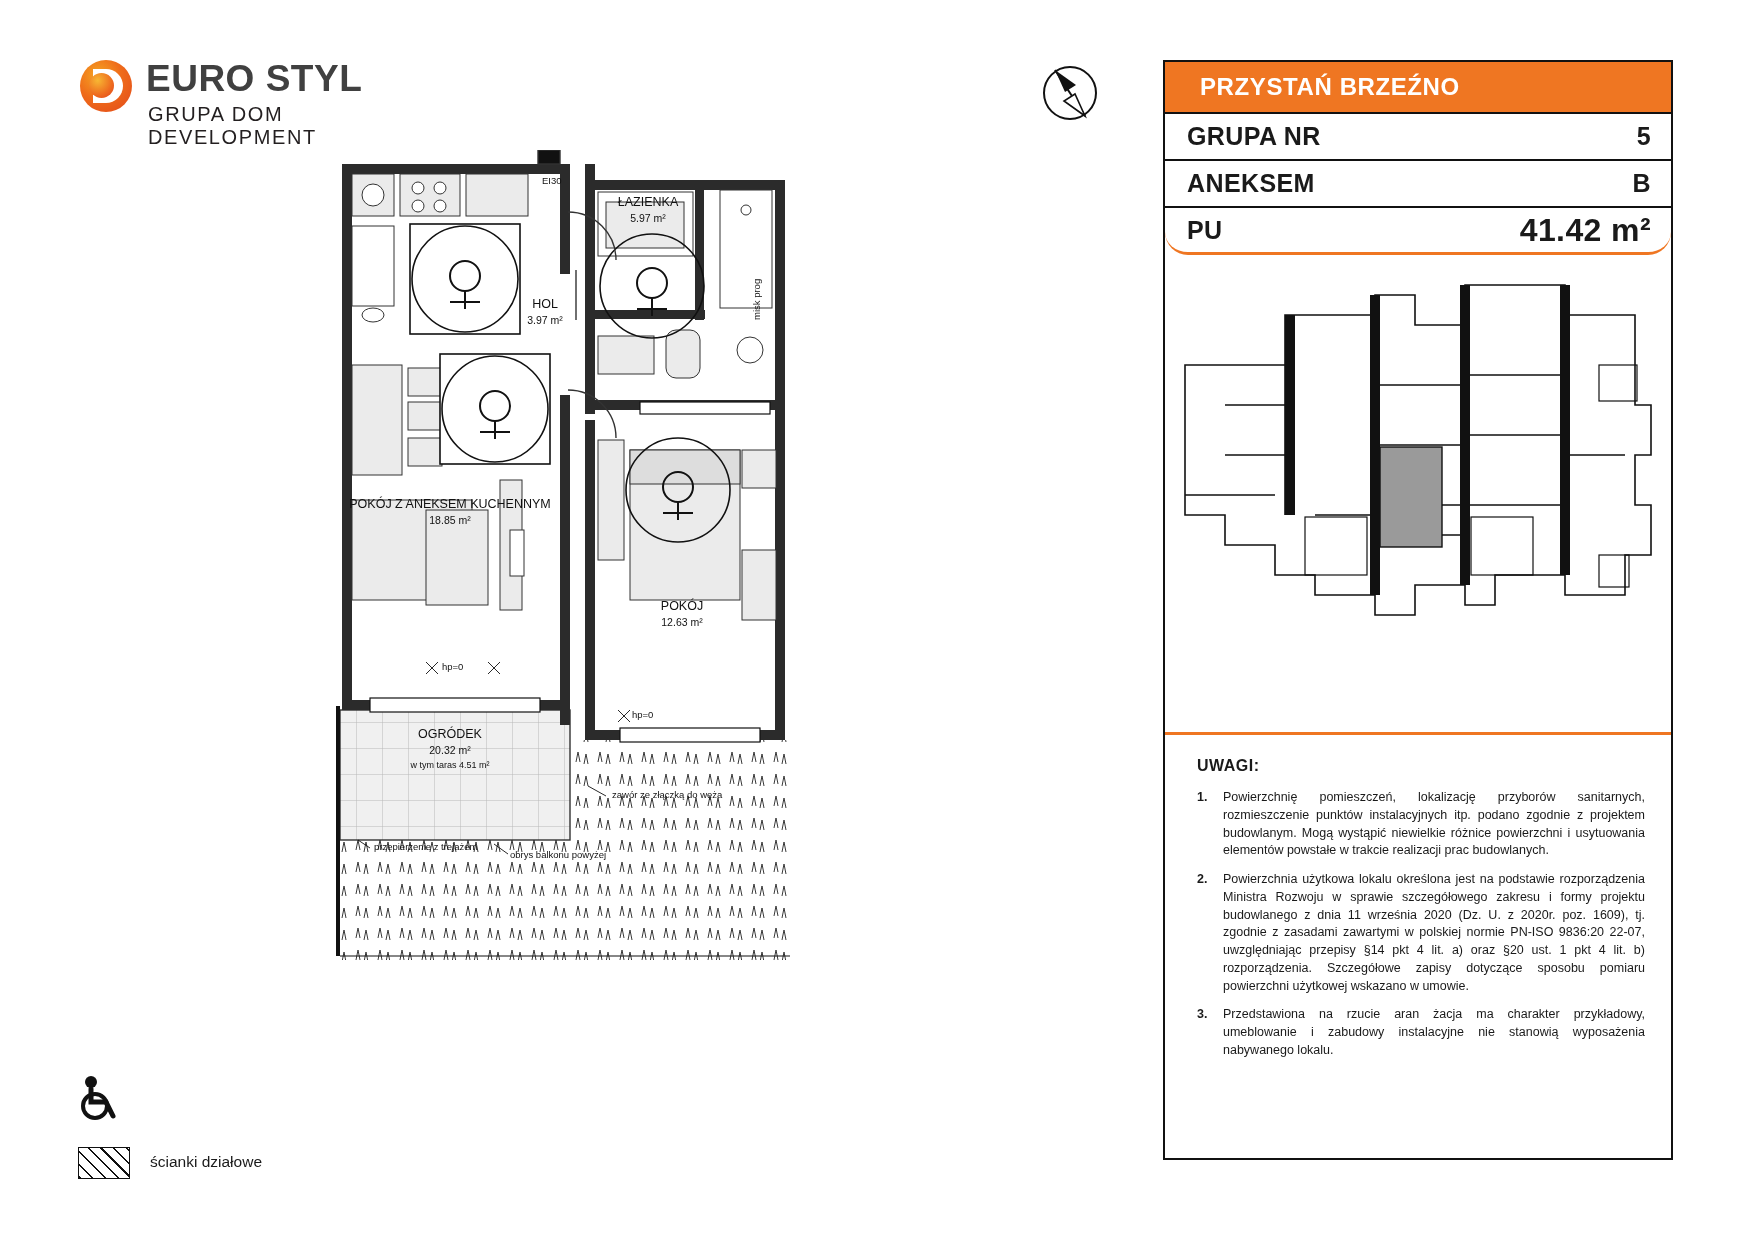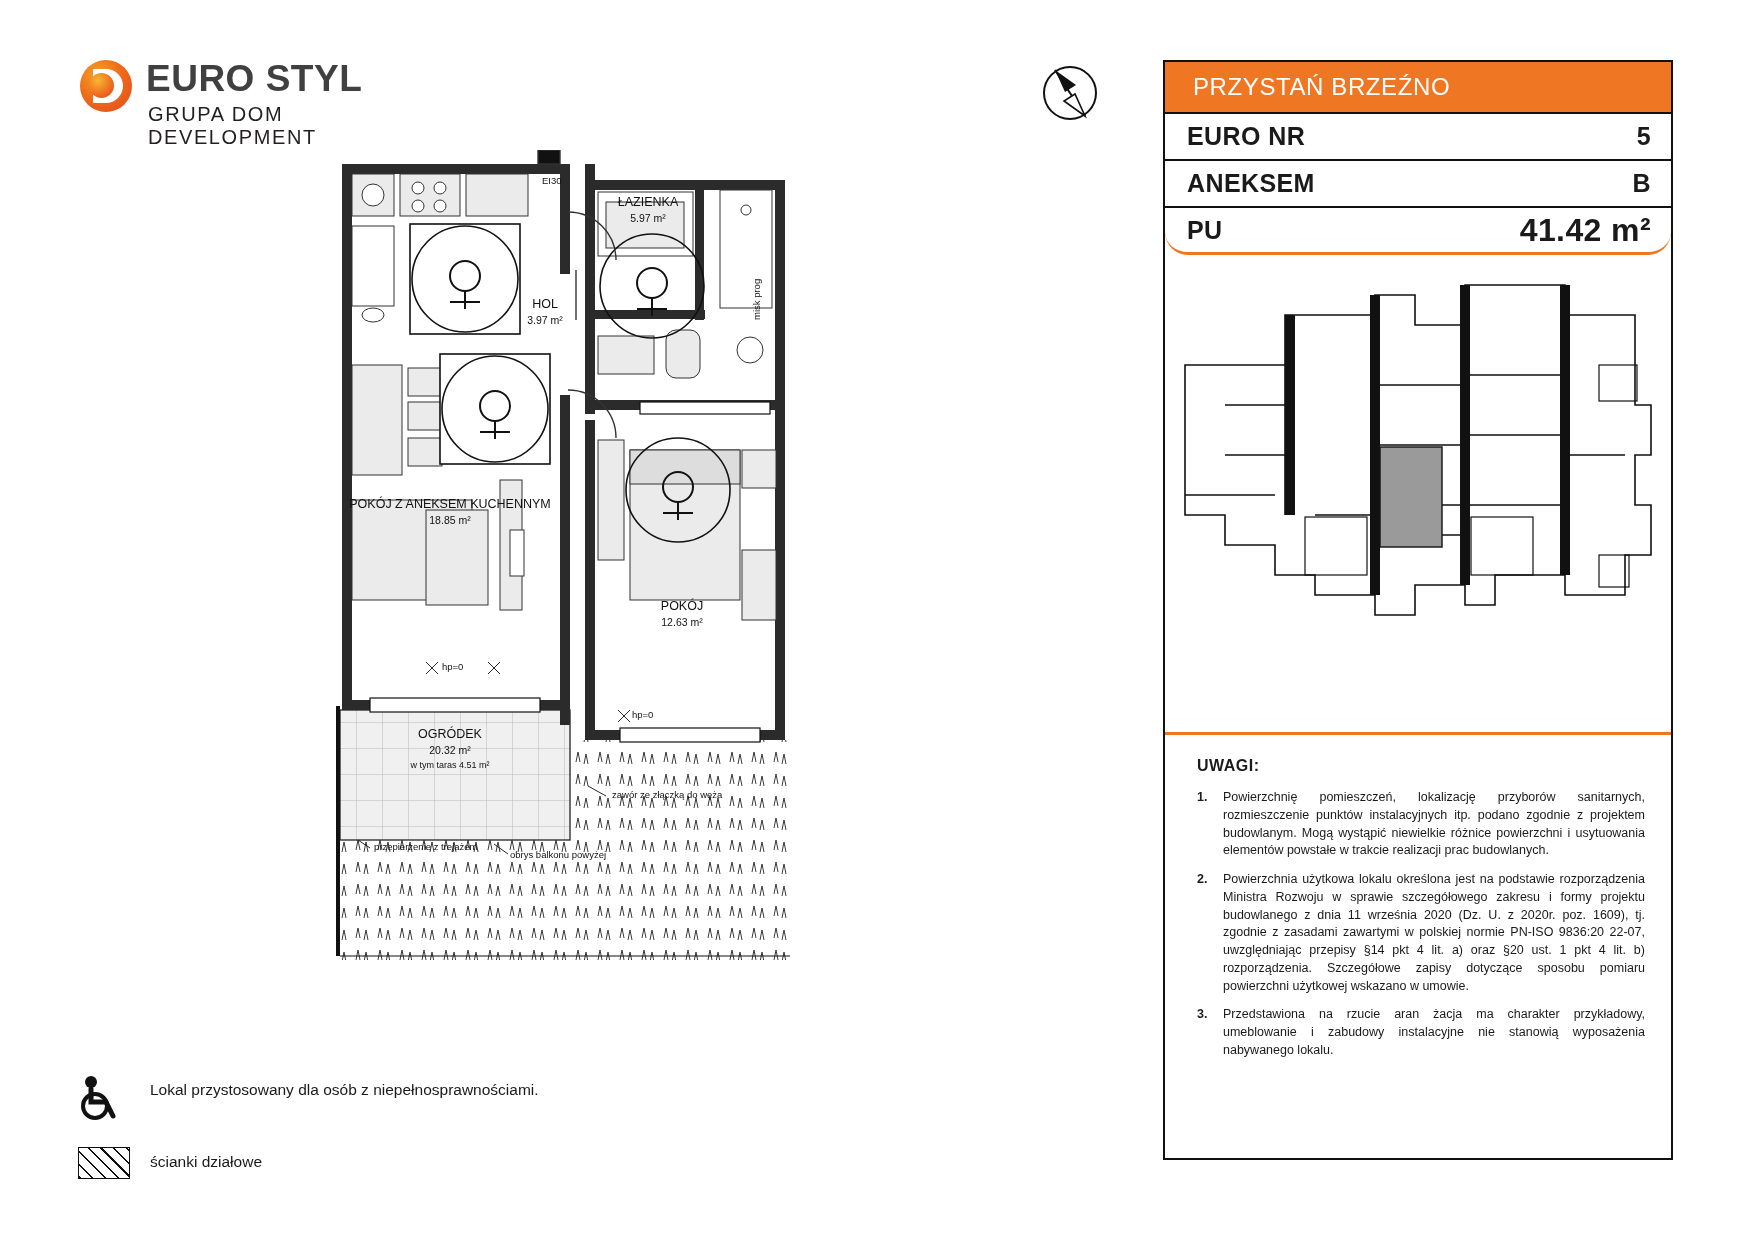--- a/index.html
+++ b/index.html
@@ -41,22 +41,22 @@
   
   #north { position:absolute; left:1035px; top:58px; width:70px; height:70px; }
 
   
   #panel {
     position:absolute; left:1163px; top:60px; width:510px; height:1100px;
     border:2px solid #111; background:#fff;
   }
   #panel .titlebar {
     height:52px; background:#ef7622; color:#fff;
-    display:flex; align-items:center; padding-left:28px;
-    font-size:24px; font-weight:normal; letter-spacing:0.6px;
+    display:flex; align-items:center; padding-left:35px;
+    font-size:24px; font-weight:bold; letter-spacing:0.6px;
     border-bottom:2px solid #111;
   }
   #panel .row {
     height:47px; display:flex; align-items:center; justify-content:space-between;
     padding:0 20px 0 22px; border-bottom:2px solid #111;
     font-size:25px; font-weight:bold; letter-spacing:0.4px;
   }
   #panel .row .val { font-weight:bold; }
   #panel .row.pu { border-bottom:3px solid #ef7622;border-radius:23px; }
   #panel .row.pu .val { font-size:32px; }
@@ -256,21 +256,21 @@
         <path d="M288 560 l12 12 M300 560 l-12 12"></path>
       </g>
     </g>
   </svg>
 </div>
 
 <div id="panel">
   <div class="titlebar">PRZYSTAŃ BRZEŹNO</div>
 
   <div class="row">
-    <span>EURO NR</span>
+    <span>GRUPA NR</span>
     <span class="val">5</span>
   </div>
   <div class="row">
     <span>ANEKSEM</span>
     <span class="val">B</span>
   </div>
   <div class="row pu">
     <span>PU</span>
     <span class="val">41.42 m²</span>
   </div>
@@ -323,21 +323,20 @@
 <div id="legend">
   <div class="lrow">
     <div class="ico">
       <svg width="44" height="46" viewBox="0 0 44 46">
         <circle cx="13" cy="7" r="6" fill="#111"></circle>
         <path d="M13 14 v13 h15 l7 14" stroke="#111" stroke-width="5" fill="none" stroke-linecap="round"></path>
         <circle cx="17" cy="31" r="12" fill="none" stroke="#111" stroke-width="4"></circle>
       </svg>
     </div>
     <div class="ltxt">
-      <div>Lokal przystosowany dla osób z niepełnosprawnościami.</div>
     </div>
   </div>
   <div class="lrow">
     <div class="ico">
       <div class="hatchbox"></div>
     </div>
     <div class="ltxt">ścianki działowe</div>
   </div>
 </div>
 

